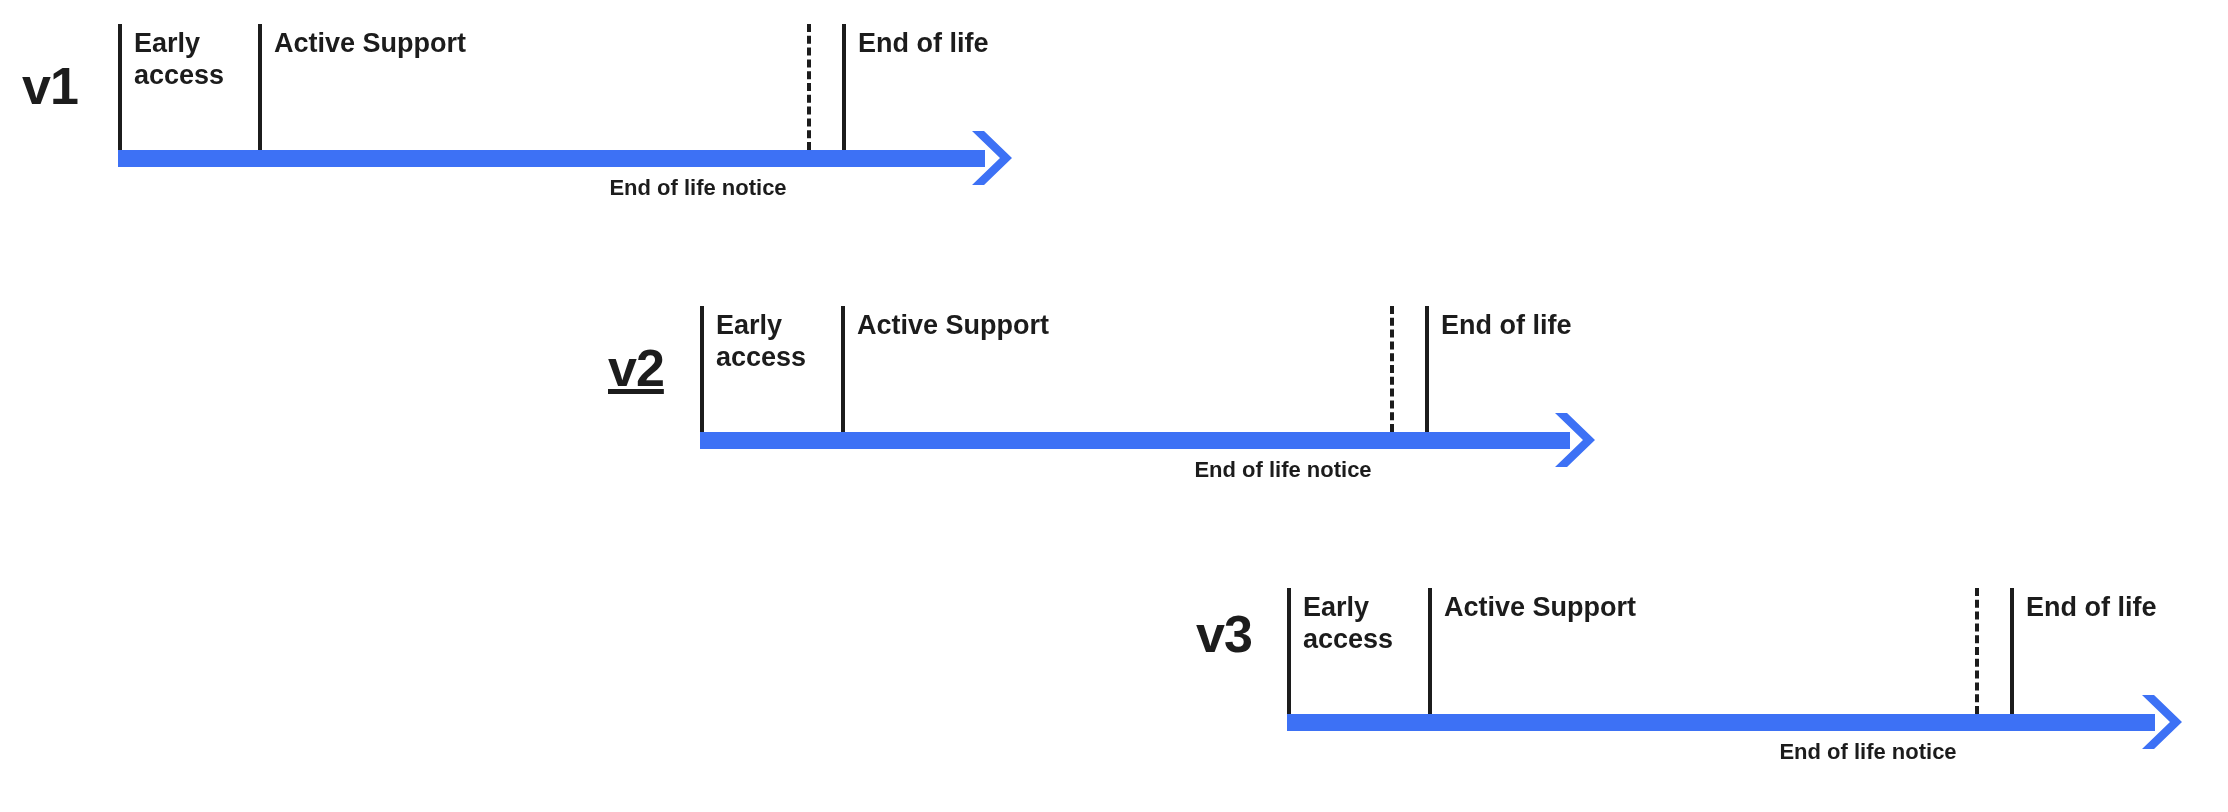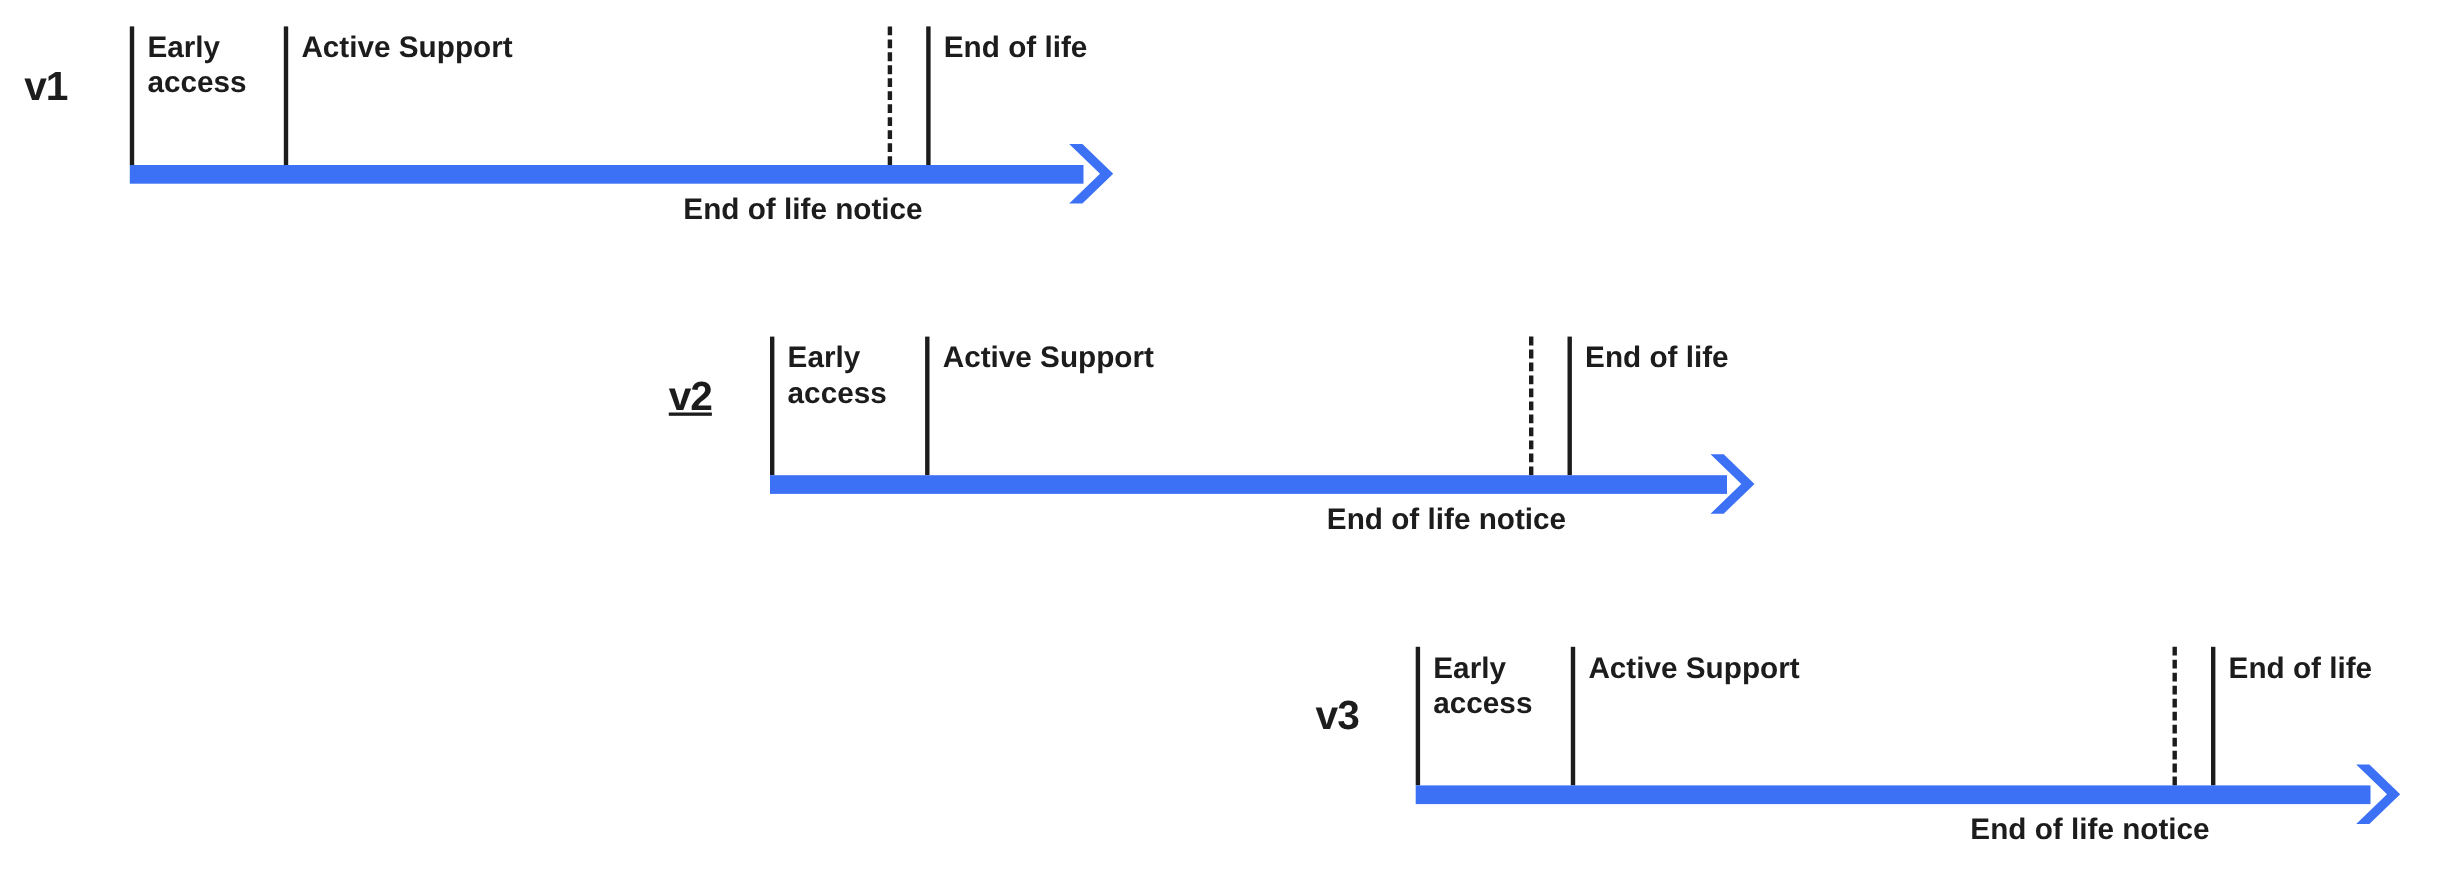--- a/index.html
+++ b/index.html
@@ -23,21 +23,21 @@
 
   
   .timeline {
     position: absolute;
     height: 200px;
   }
 
   .version-label {
     position: absolute;
     font-weight: bold;
-    font-size: 37px;
+    font-size: 52px;
     color: #1c1c1c;
     letter-spacing: -1px;
     line-height: 1;
     white-space: nowrap;
   }
 
   
   .vline {
     position: absolute;
     width: 4px;
@@ -69,24 +69,23 @@
     position: absolute;
     width: 58px;
     height: 58px;
   }
   .arrow-head svg { display: block; }
 
   
   .notice-label {
     position: absolute;
     font-weight: bold;
-    font-size: 27px;
+    font-size: 22px;
     color: #1c1c1c;
     white-space: nowrap;
-    margin-left: 32px;
   }
 </style>
 </head>
 <body>
 
 <div id="diagram">
 
   <div class="timeline" style="left: 0px; top: 0px; width: 2228px;">
     <div class="version-label" style="left: 22px; top: 60px;">v1</div>
 
@@ -127,21 +126,21 @@
     <div class="arrow-head" style="left: 1547px; top: 129px;">
       <svg width="58" height="58" viewBox="0 0 58 58" aria-hidden="true">
         <polygon points="8,2 36,29 8,56 20,56 48,29 20,2" fill="#3d71f5"></polygon>
       </svg>
     </div>
 
     <div class="notice-label" style="left: 1283px; top: 175px; transform: translateX(-50%);">End of life notice</div>
   </div>
 
   <div class="timeline" style="left: 0px; top: 564px; width: 2228px;">
-    <div class="version-label" style="left: 1196px; top: 68px;">v3</div>
+    <div class="version-label" style="left: 1196px; top: 44px;">v3</div>
 
     <div class="vline" style="left: 1287px; top: 24px; height: 126px;"></div>
     <div class="vline" style="left: 1428px; top: 24px; height: 126px;"></div>
     <div class="vline dashed" style="left: 1975px; top: 24px; height: 126px;"></div>
     <div class="vline" style="left: 2010px; top: 24px; height: 126px;"></div>
 
     <div class="phase-label" style="left: 1303px; top: 28px;">Early
 access</div>
     <div class="phase-label" style="left: 1444px; top: 28px;">Active Support</div>
     <div class="phase-label" style="left: 2026px; top: 28px;">End of life</div>

